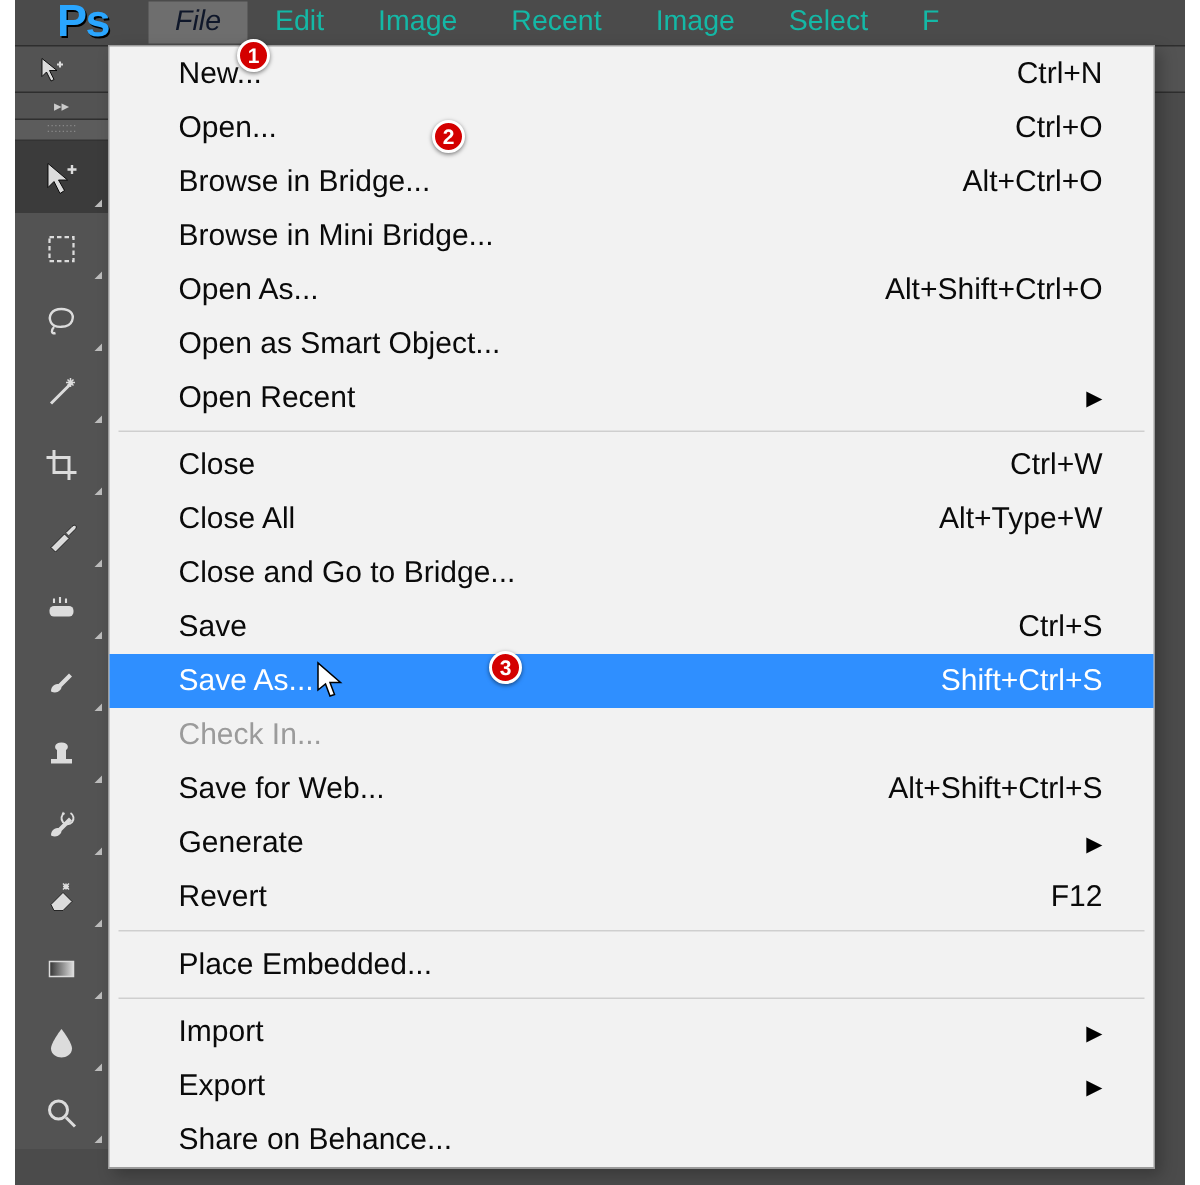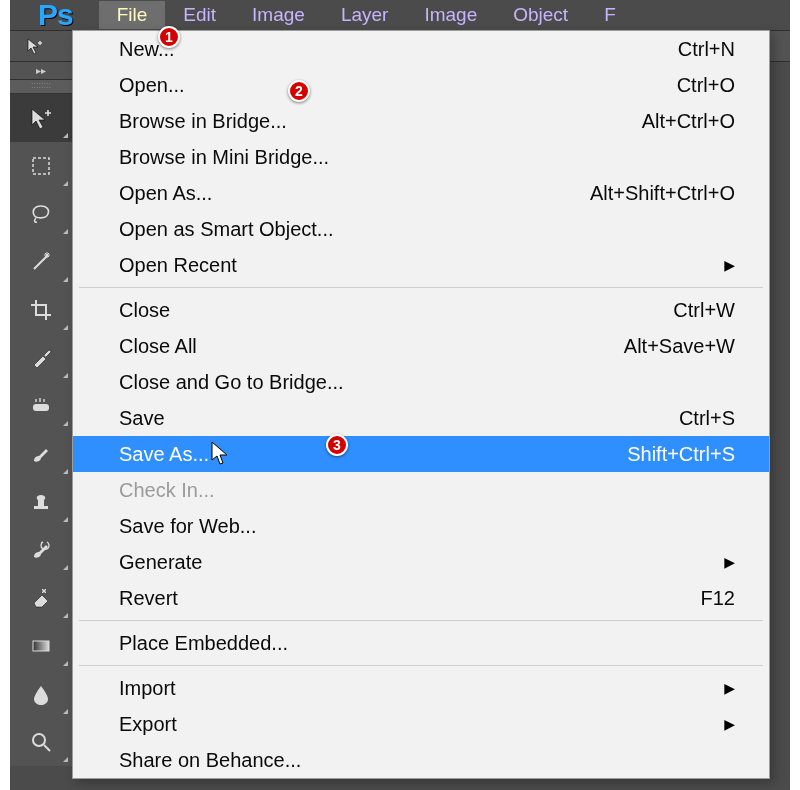--- a/index.html
+++ b/index.html
@@ -31,26 +31,27 @@
     .logo {
       font-weight: bold;
       font-size: 30px;
       color: #2aa6ff;
       letter-spacing: -1px;
       margin-right: 26px;
       text-shadow: 1px 1px 0 #000;
     }
     .menu-item {
       padding: 3px 18px;
-      color: #c4b5fd;
+      color: #14b8a6;
       font-size: 19px;
     }
     .menu-item.active {
       background: #6e6e6e;
-      color: #fef9c3;
+      color: #0f172a;
+      font-style: italic;
     }
     
     .optionbar {
       height: 32px;
       background: #535353;
       border-top: 1px solid #2e2e2e;
       border-bottom: 1px solid #2e2e2e;
       display: flex;
       align-items: center;
       padding-left: 14px;
@@ -151,23 +152,23 @@
 </head>
 <body>
 
 <div class="app">
 
   <div class="menubar">
     <span class="logo">Ps</span>
     <span class="menu-item active">File</span>
     <span class="menu-item">Edit</span>
     <span class="menu-item">Image</span>
-    <span class="menu-item">Layer</span>
+    <span class="menu-item">Recent</span>
     <span class="menu-item">Image</span>
-    <span class="menu-item">Object</span>
+    <span class="menu-item">Select</span>
     <span class="menu-item">F</span>
   </div>
 
   <div class="optionbar">
     <span class="move-cursor">
       <svg width="20" height="20" viewBox="0 0 20 20">
         <path d="M3 3 L3 15 L6 12 L9 18 L11 17 L8 11 L13 11 Z" fill="#dcdcdc" stroke="#000" stroke-width="0.6"></path>
         <path d="M13 7 L17 7 M15 5 L15 9" stroke="#dcdcdc" stroke-width="1.4"></path>
       </svg>
     </span>
@@ -318,39 +319,40 @@
         <span>Open Recent</span>
         <span class="arrow">▶</span>
       </div>
     <div class="dd-sep"></div>
     <div class="dd-row">
         <span>Close</span>
         <span>Ctrl+W</span>
       </div>
     <div class="dd-row">
         <span>Close All</span>
-        <span>Alt+Save+W</span>
+        <span>Alt+Type+W</span>
       </div>
     <div class="dd-row">
         <span>Close and Go to Bridge...</span>
       </div>
     <div class="dd-row">
         <span>Save</span>
         <span>Ctrl+S</span>
       </div>
     <div class="dd-row highlight">
         <span>Save As...</span>
         <span>Shift+Ctrl+S</span>
       </div>
     <div class="dd-row disabled">
         <span>Check In...</span>
         <span></span>
       </div>
     <div class="dd-row">
         <span>Save for Web...</span>
+        <span>Alt+Shift+Ctrl+S</span>
       </div>
     <div class="dd-row">
         <span>Generate</span>
         <span class="arrow">▶</span>
       </div>
     <div class="dd-row">
         <span>Revert</span>
         <span>F12</span>
       </div>
     <div class="dd-sep"></div>

